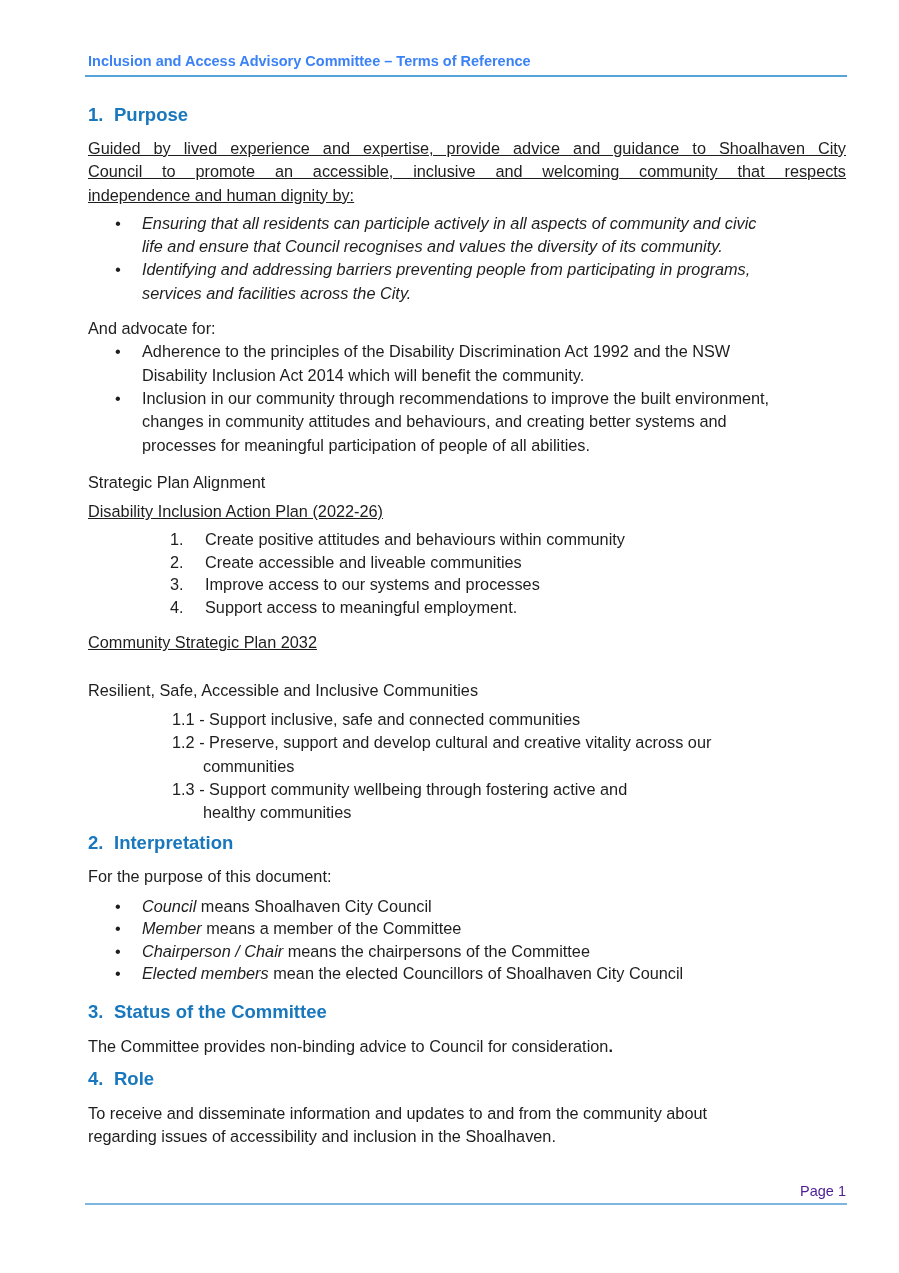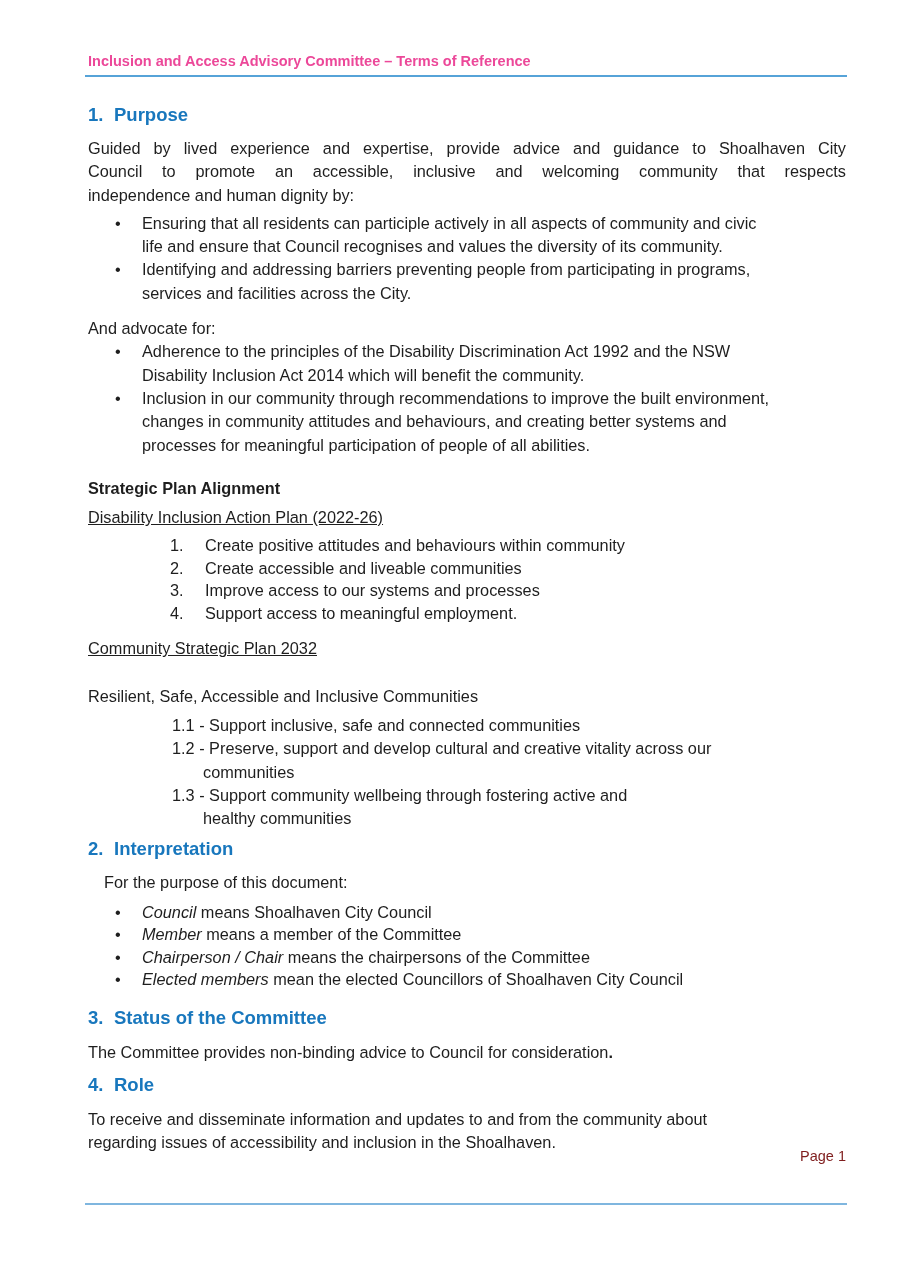--- a/index.html
+++ b/index.html
@@ -10,87 +10,87 @@
     background:#ffffff;
     font-family:"Liberation Sans","DejaVu Sans",sans-serif;
     font-size:16.3px; line-height:23.3px;
     color:#1e1e1e;
     overflow:hidden;
   }
   .content { position:absolute; left:88px; top:0; width:758px; }
 
   .header-title {
     margin-top:53px;
-    color:#ec4899; font-weight:bold;
+    color:#3b82f6; font-weight:bold;
     font-size:14.5px; line-height:17px;
   }
   .header-rule, .footer-rule {
     position:absolute; left:85px; width:762px; height:2px;
   }
   .header-rule { top:75px; background:#56A3D8; }
   .footer-rule { top:1203px; background:#7FB6DF; }
 
   h1 {
     display:flex;
     color:#1877BD; font-size:18.5px; line-height:21px; font-weight:bold;
   }
   h1 .hnum { width:26px; flex:none; }
   .h-purpose { margin-top:34px; }
   .h-interpretation { margin-top:7px; }
   .h-status { margin-top:16px; }
   .h-role { margin-top:10px; }
 
   .intro { margin-top:12px; }
-  .jline { text-align:justify; text-align-last:justify; }
+  .jline { text-align:justify; text-align-last:justify;text-decoration:underline; }
   .jline.last { text-align:center; text-align-last:left; }
 
   ul.bullets { list-style:none; }
   ul.bullets li {
     position:relative; padding-left:54px;
     white-space:pre-line; text-align:left;
   }
   ul.bullets li::before {
     content:"\2022";
     position:absolute; left:27px; top:0;
   }
-  .purpose-bullets { margin-top:5px; }
+  .purpose-bullets { margin-top:5px;font-style:italic; }
   .advocate-intro { margin-top:12px; }
   .advocate-bullets { margin-top:0; }
 
-  .bold-sub { margin-top:20px; font-weight:bold; }
+  .bold-sub { margin-top:14px; font-weight:normal; }
   .underline-sub { text-decoration:underline; }
   .diap-heading { margin-top:6px; }
   .csp-heading { margin-top:13px; }
   .csp-sub { margin-top:24px; }
 
   .numlist { margin-top:5px; line-height:22.5px; }
   .numrow { display:flex; padding-left:82px; }
   .numrow .num { width:35px; flex:none; }
   .numrow .numtext { flex:1; }
 
   .csp-list { margin-top:6px; line-height:23.3px; }
   .csp-item {
     padding-left:115px; text-indent:-31px;
     white-space:pre-line;
   }
 
-  .forpurpose { margin-top:12px;margin-left:16px; }
+  .forpurpose { margin-top:12px; }
   .defs { margin-top:7px; line-height:22.5px; }
   .defs .term { font-style:italic; }
 
   .status-body { margin-top:13px; }
   .bold-period { font-weight:bold; }
 
   .role-p1 { margin-top:13px; white-space:pre-line; }
   .role-p2 { margin-top:9px; white-space:pre-line; }
 
   .page-number {
-    position:absolute; top:1148px; left:85px; width:761px;
+    position:absolute; top:1183px; left:85px; width:761px;
     text-align:right;
-    color:#7f1d1d; font-size:14.5px; line-height:17px;
+    color:#4c1d95; font-size:14.5px; line-height:17px;
   }
 </style>
 </head>
 <body>
 
 <div class="page">
 
   <div class="header-rule"></div>
   <div class="footer-rule"></div>
 

